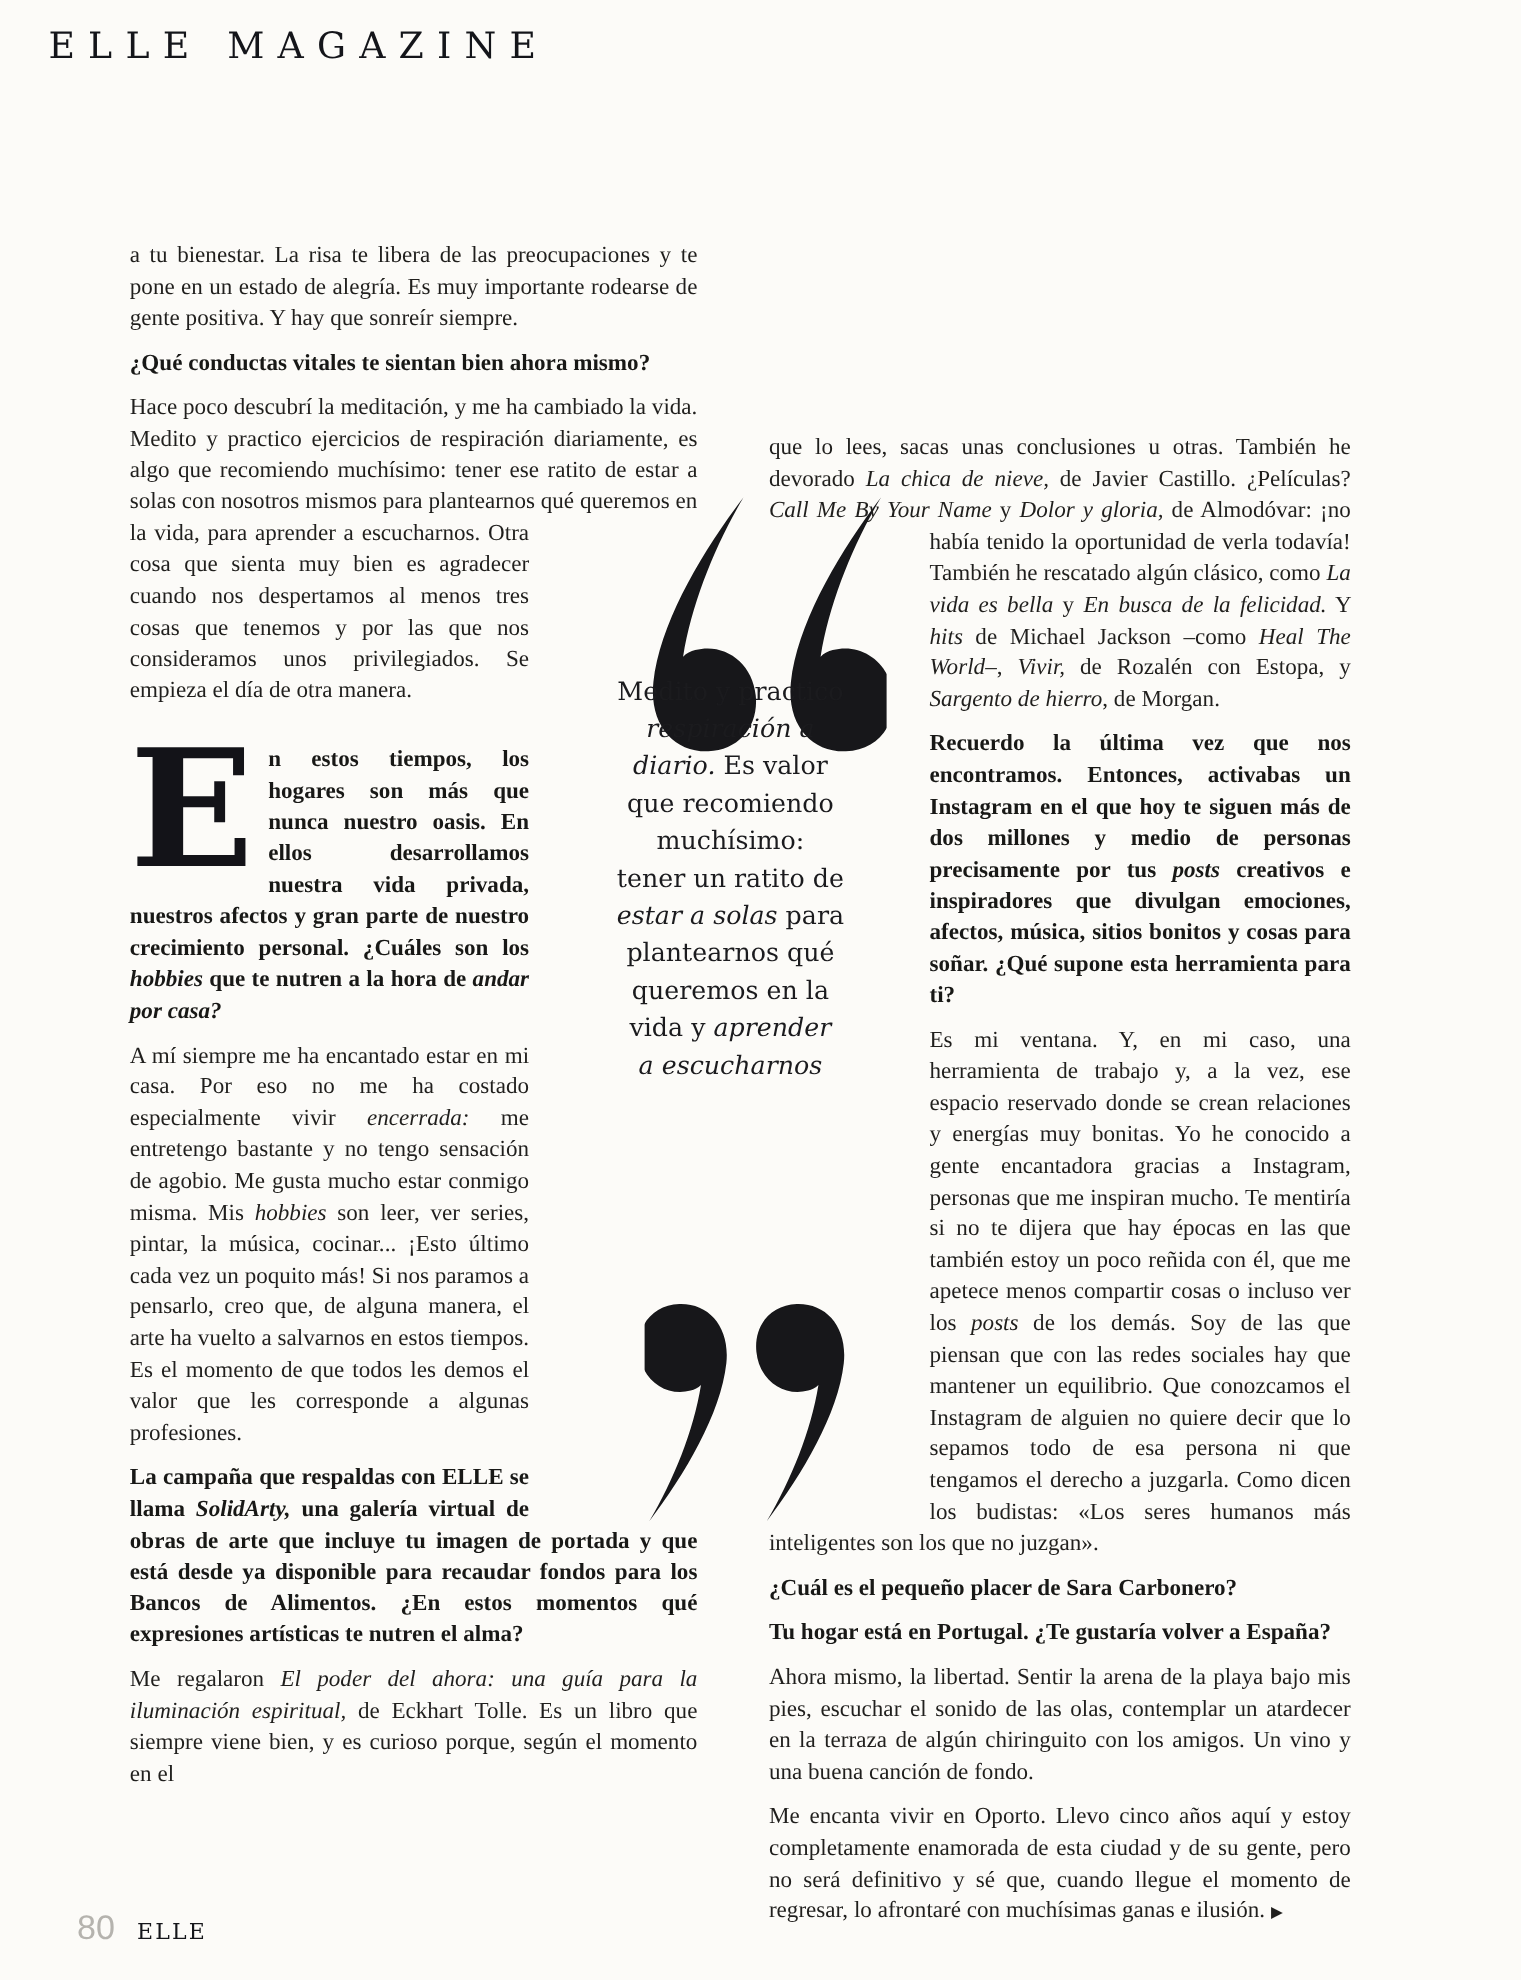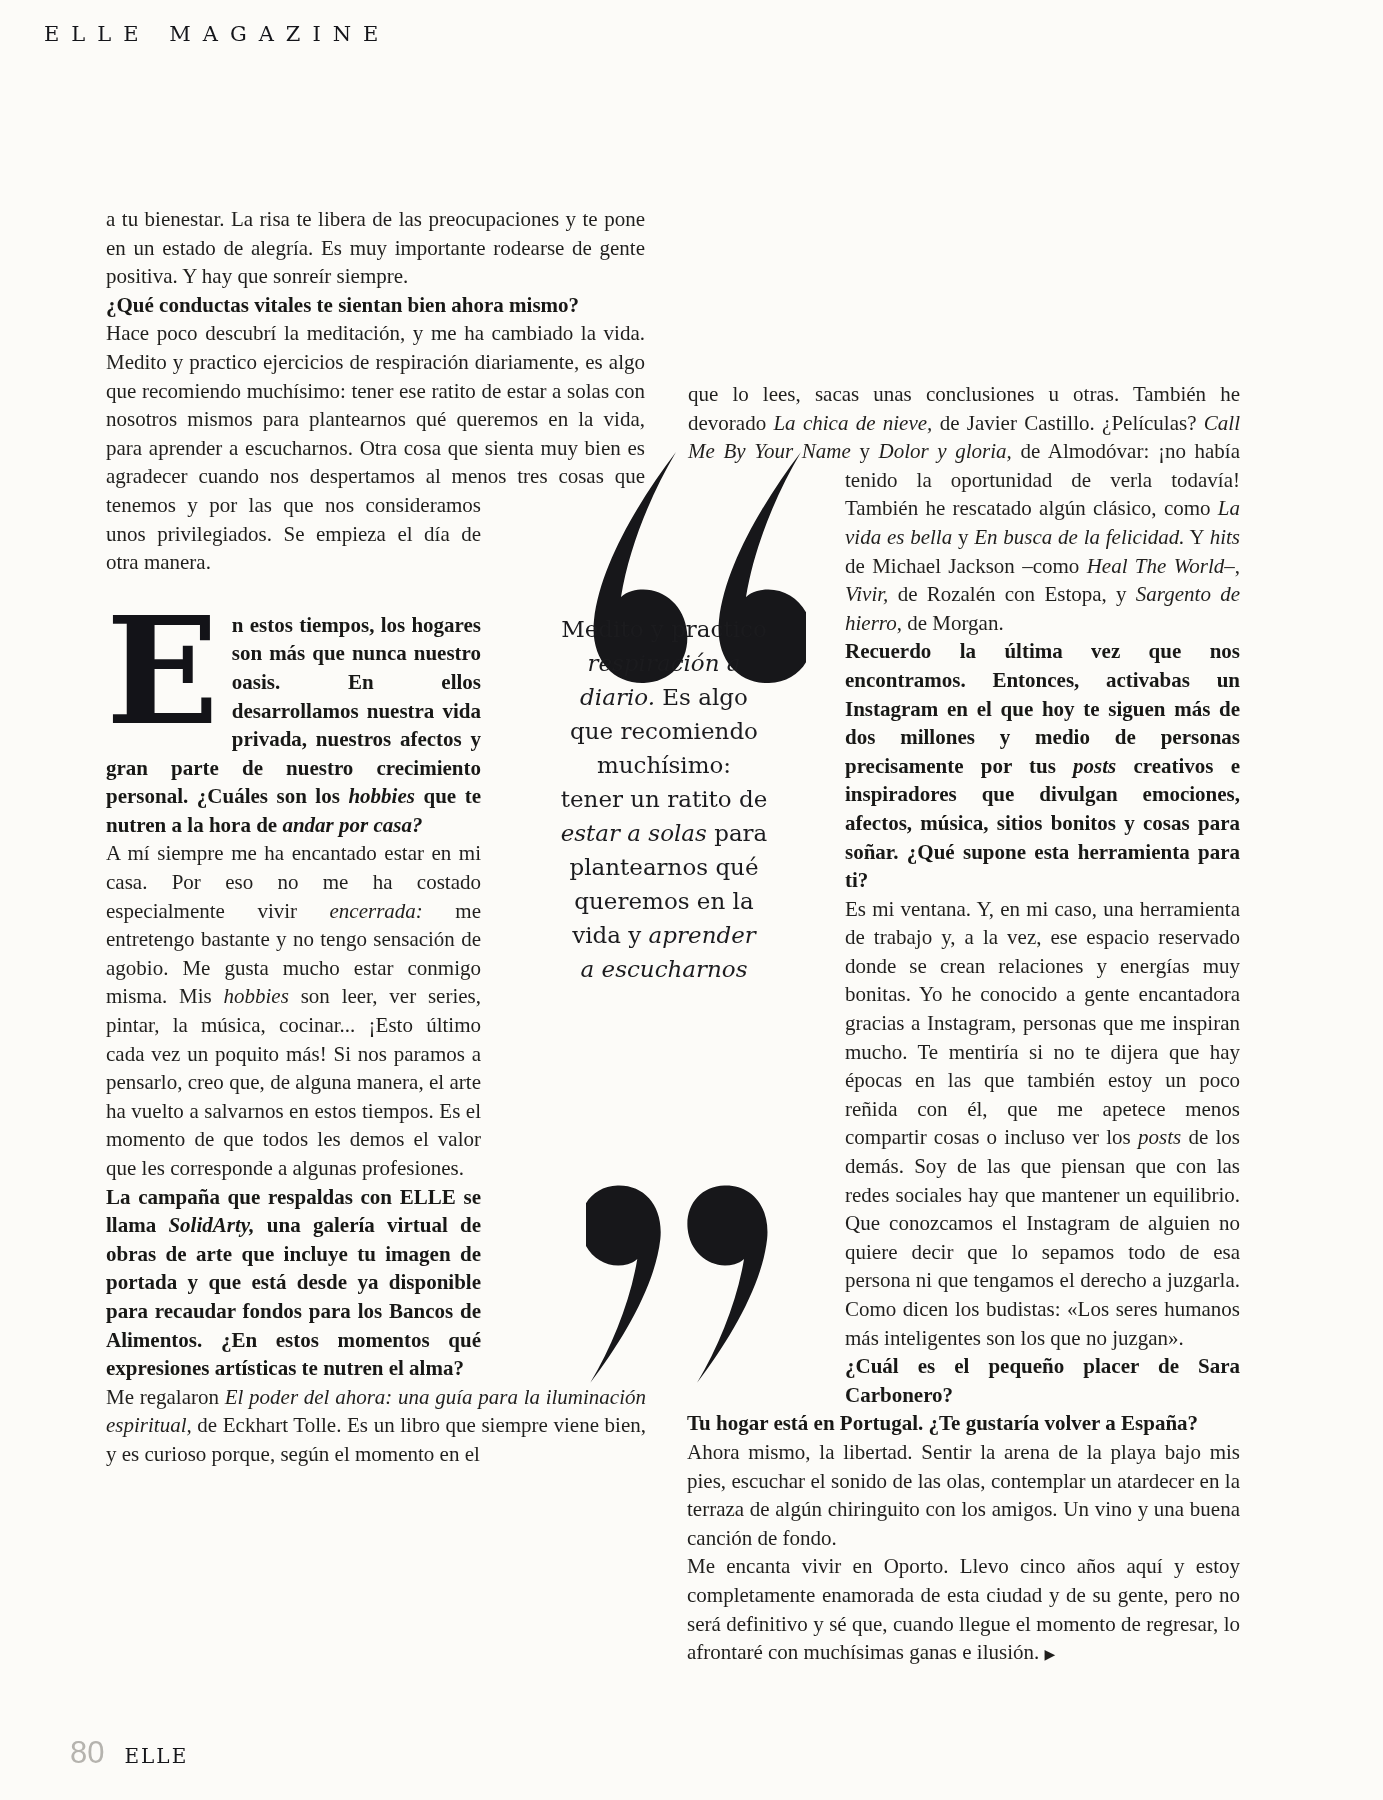--- a/index.html
+++ b/index.html
@@ -1,28 +1,28 @@
 <!DOCTYPE html>
 <html lang="es"><head>
 <meta charset="utf-8">
 <style>
   html,body{margin:0;padding:0;background:#e9e9e9;}
   .page{position:relative;width:1383px;height:1800px;background:#fcfbf8;
         font-family:"Liberation Serif",serif;color:#201f1d;margin:0 auto;overflow:hidden;}
   .masthead{position:absolute;left:44px;top:22px;font-family:"DejaVu Serif",serif;
-        font-size:21px;letter-spacing:12px;color:#14151a;white-space:nowrap;}
+        font-size:33px;letter-spacing:12px;color:#14151a;white-space:nowrap;}
   .col{position:absolute;font-size:21px;line-height:28.6px;text-align:justify;
        hyphens:auto;-webkit-hyphens:auto;}
   .left-col{left:106px;top:205px;width:540px;}
   .right-col{left:687px;top:380px;width:553px;}
   .sp-a{float:right;width:1px;height:290px;}
   .sp-b{float:right;clear:right;width:165px;height:885px;}
   .sp-c{float:left;width:1px;height:114px;}
   .sp-d{float:left;clear:left;width:158px;height:890px;}
-  .para{margin:0;}
+  .para{margin:12px;}
   .para.question{font-weight:700;color:#181816;}
   .para.has-dropcap{margin-top:34px;}
   .dropcap{float:left;font-family:"DejaVu Serif",serif;font-size:148px;line-height:0.78;
         padding:3px 13px 0 0;color:#131318;}
   .i{font-style:italic;}
   .m{font-size:14px;}
   .quote-open{position:absolute;left:566px;top:452px;line-height:0;}
   .quote-close{position:absolute;left:586px;top:1182px;line-height:0;}
   .pull-quote{position:absolute;left:478px;top:612px;width:372px;text-align:center;
         font-family:"DejaVu Serif",serif;font-size:23px;line-height:34px;color:#1b1b1e;}
@@ -55,21 +55,21 @@
   <div class="quote-open">
     <svg width="240" height="235" viewBox="0 0 240 235" xmlns="http://www.w3.org/2000/svg">
       <path fill="#17171a" d="M110,0 C72,50 34,114 28,168 C24,206 46,232 78,231 C106,230 124,208 121,180 C118,150 92,132 66,139 C62,140 58,142 55,145 C63,96 84,44 110,0 Z"></path>
       <path fill="#17171a" transform="translate(125,0)" d="M110,0 C72,50 34,114 28,168 C24,206 46,232 78,231 C106,230 124,208 121,180 C118,150 92,132 66,139 C62,140 58,142 55,145 C63,96 84,44 110,0 Z"></path>
     </svg>
   </div>
 
   <div class="pull-quote">
       <div class="quote-line"><span>Medito y practico</span></div>
       <div class="quote-line"><span class="i">respiración a</span></div>
-      <div class="quote-line"><span class="i">diario.</span><span> Es algo</span></div>
+      <div class="quote-line"><span class="i">diario.</span><span> Es valor</span></div>
       <div class="quote-line"><span>que recomiendo</span></div>
       <div class="quote-line"><span>muchísimo:</span></div>
       <div class="quote-line"><span>tener un ratito de</span></div>
       <div class="quote-line"><span class="i">estar a solas</span><span> para</span></div>
       <div class="quote-line"><span>plantearnos qué</span></div>
       <div class="quote-line"><span>queremos en la</span></div>
       <div class="quote-line"><span>vida y </span><span class="i">aprender</span></div>
       <div class="quote-line"><span class="i">a escucharnos</span></div>
     </div>
 

